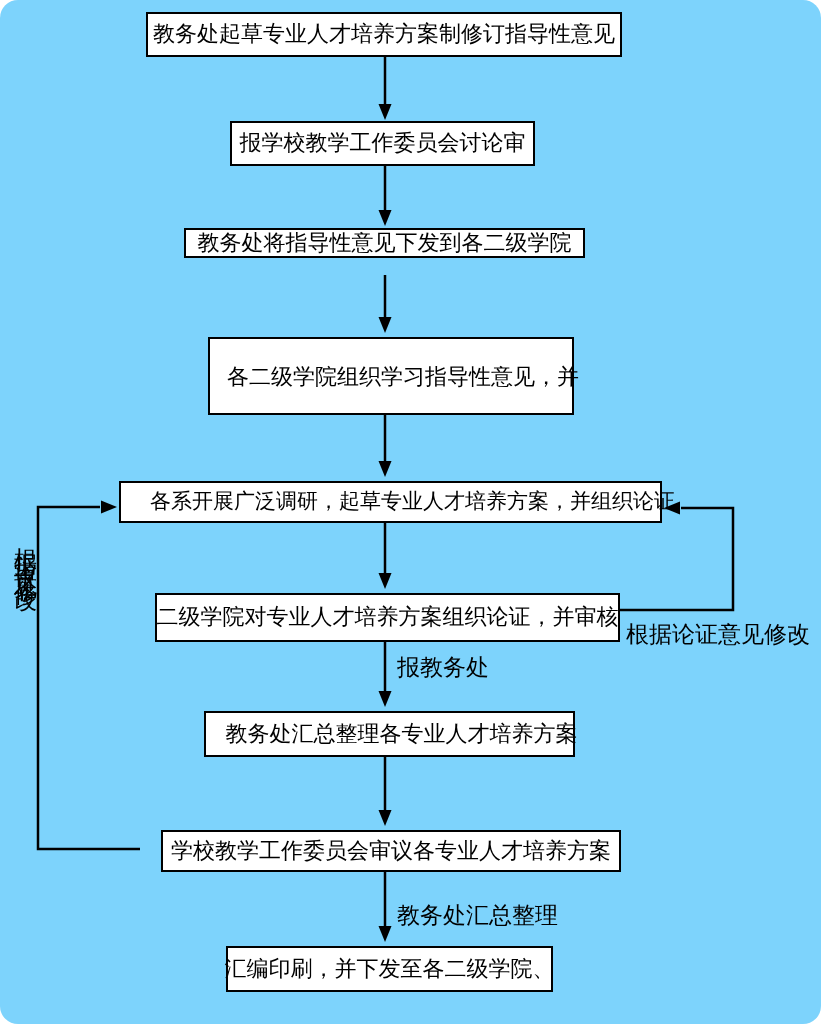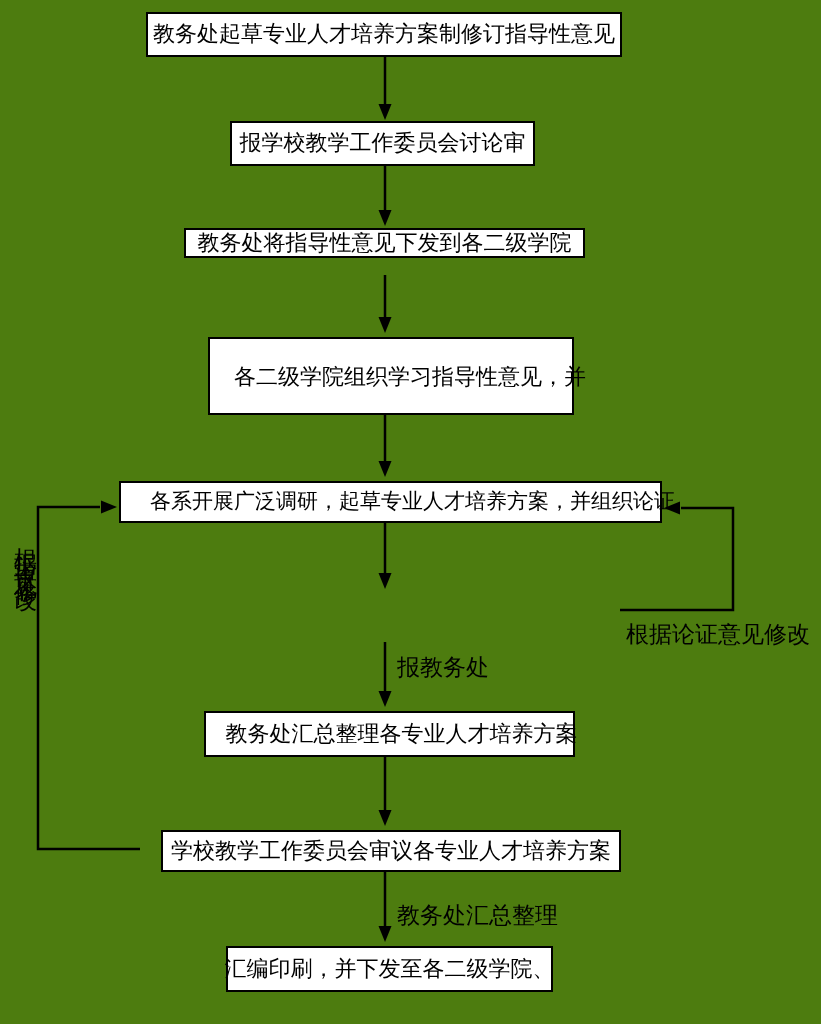--- a/index.html
+++ b/index.html
@@ -1,43 +1,44 @@
 <!DOCTYPE html>
 <html><head>
 <meta charset="utf-8">
 <style>
   html,body{margin:0;padding:0;background:#fff;}
   #canvas{
     position:relative;
     width:821px;height:1024px;
-    background:#4d7c0f;
+    background:#7dd3fc;
     font-family:"Liberation Serif","DejaVu Serif",serif;
     color:#000;
     overflow:hidden;
+    border-radius:18px;
   }
   #connectors{position:absolute;left:0;top:0;width:821px;height:1024px;}
   #connectors line, #connectors polyline{stroke:#000;stroke-width:2.5;fill:none;}
   #connectors polygon{fill:#000;stroke:none;}
   .fbox{
     position:absolute;
     box-sizing:border-box;
     border:2px solid #000;
     background:#fff;
     display:flex;
     align-items:center;
     justify-content:center;
     text-align:center;
     font-size:22px;
     line-height:1.2;
     white-space:nowrap;
   }
   .fbox.tight{font-size:21px;}
   .fbox.twoline{
     flex-direction:column;
-    align-items:flex-start;
+    align-items:center;
     justify-content:center;
     padding:0 0 0 24px;
     text-align:left;
     line-height:33px;
   }
   .edge-label{
     position:absolute;
     font-size:23px;
     white-space:nowrap;
   }
@@ -101,20 +102,23 @@
   </div>
 
   <div class="fbox twoline" style="left:208px;top:337px;width:366px;height:78px;">
     <span>各二级学院组织学习指导性意见，并</span>
   </div>
 
   <div class="fbox tight" style="left:119px;top:481px;width:543px;height:42px;padding-left:44px;">
     <span>各系开展广泛调研，起草专业人才培养方案，并组织论证</span>
   </div>
 
+  <div class="fbox" style="left:155px;top:593px;width:465px;height:49px;">
+    <span>二级学院对专业人才培养方案组织论证，并审核</span>
+  </div>
 
   <div class="fbox" style="left:204px;top:711px;width:371px;height:46px;padding-left:24px;">
     <span>教务处汇总整理各专业人才培养方案</span>
   </div>
 
   <div class="fbox" style="left:161px;top:830px;width:460px;height:42px;align-items:center;">
     <span>学校教学工作委员会审议各专业人才培养方案</span>
   </div>
 
   <div class="fbox" style="left:226px;top:946px;width:327px;height:46px;">

